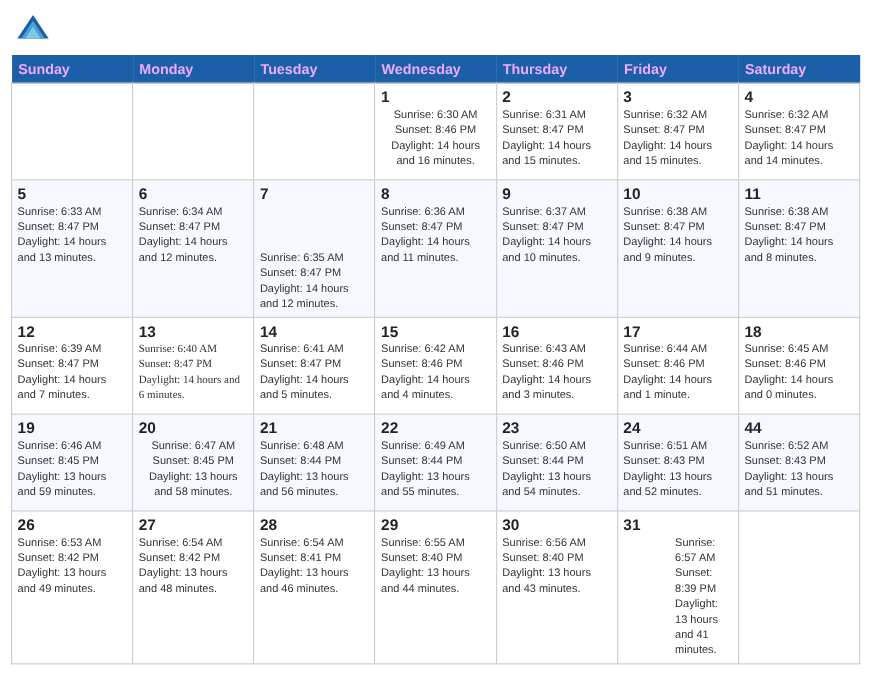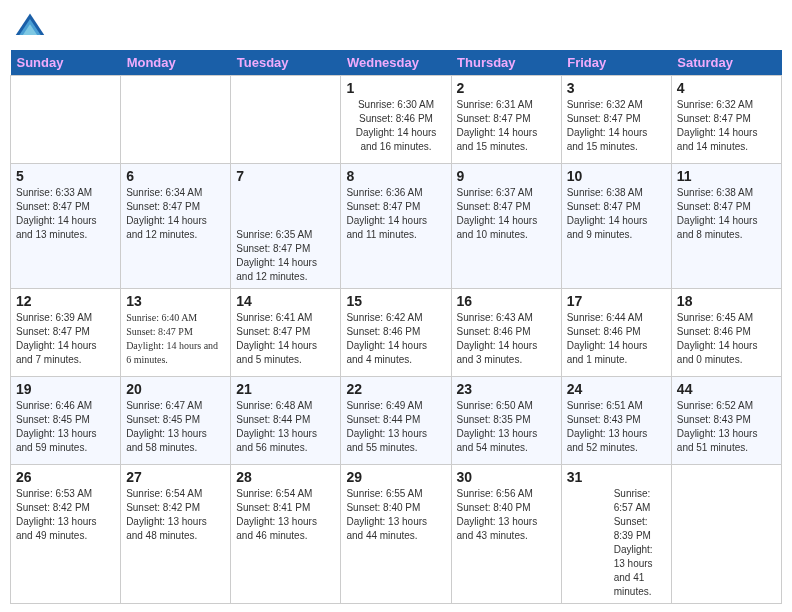--- a/index.html
+++ b/index.html
@@ -248,40 +248,40 @@
       </tr>
       <tr>
         <td>
           <span class="day-num">19</span>
           <div class="day-info" style="white-space: pre-line;">Sunrise: 6:46 AM
 Sunset: 8:45 PM
 Daylight: 13 hours and 59 minutes.</div>
         </td>
         <td>
           <span class="day-num">20</span>
-          <div class="day-info" style="white-space: pre-line;">Sunrise: 6:47 AM
+          <div class="day-info" style="white-space: pre-line; text-align: center;">Sunrise: 6:47 AM
 Sunset: 8:45 PM
 Daylight: 13 hours and 58 minutes.</div>
         </td>
         <td>
           <span class="day-num">21</span>
           <div class="day-info" style="white-space: pre-line;">Sunrise: 6:48 AM
 Sunset: 8:44 PM
 Daylight: 13 hours and 56 minutes.</div>
         </td>
         <td>
           <span class="day-num">22</span>
           <div class="day-info" style="white-space: pre-line;">Sunrise: 6:49 AM
 Sunset: 8:44 PM
 Daylight: 13 hours and 55 minutes.</div>
         </td>
         <td>
           <span class="day-num">23</span>
           <div class="day-info" style="white-space: pre-line;">Sunrise: 6:50 AM
-Sunset: 8:35 PM
+Sunset: 8:44 PM
 Daylight: 13 hours and 54 minutes.</div>
         </td>
         <td>
           <span class="day-num">24</span>
           <div class="day-info" style="white-space: pre-line;">Sunrise: 6:51 AM
 Sunset: 8:43 PM
 Daylight: 13 hours and 52 minutes.</div>
         </td>
         <td>
           <span class="day-num">44</span>

